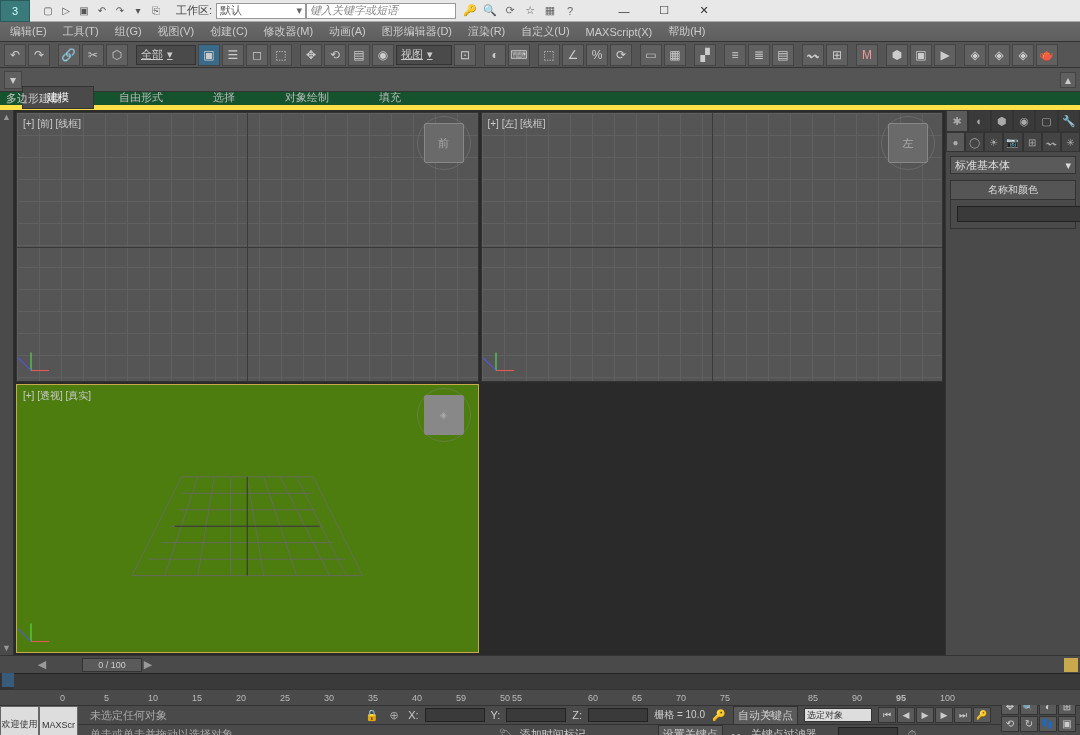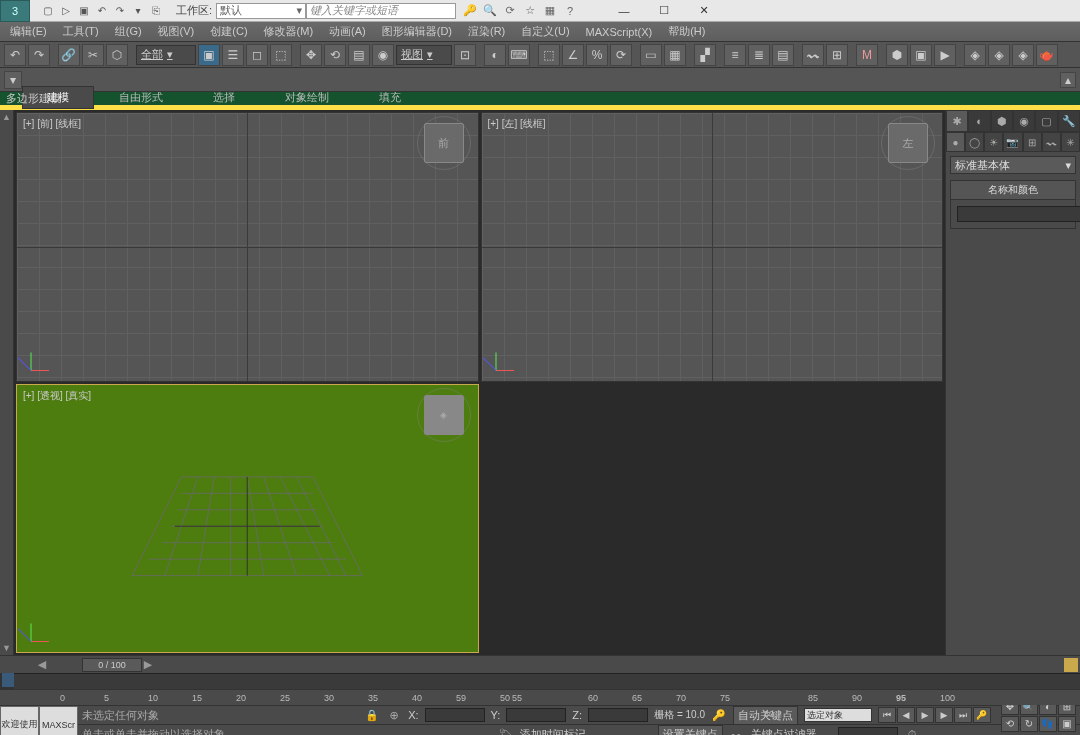--- a/index.html
+++ b/index.html
@@ -72,21 +72,21 @@
 .tl-icons div { border:1px solid #333; background:#3a5a7a; }
 .ruler { height:16px; background:#4a4a4a; border-top:1px solid #333; display:flex; align-items:center; padding-left:60px; position:relative; }
 .ruler span { position:absolute; color:#bbb; font-size:9px; }
 .statusbar { height:38px; background:#4a4a4a; border-top:1px solid #333; display:flex; }
 .status-left { width:78px; display:flex; }
 .status-left div { flex:1; border:1px solid #666; background:#ddd; color:#333; font-size:9px; display:flex; align-items:center; justify-content:center; }
 .status-mid { flex:1; display:flex; flex-direction:column; }
 .status-row { height:19px; display:flex; align-items:center; border-bottom:1px solid #333; padding:0 4px; gap:6px; color:#ccc; font-size:10px; }
 .coord-box { width:60px; height:14px; background:#3a3a3a; border:1px solid #222; color:#888; padding:0 3px; display:flex; align-items:center; font-size:9px; }
 .sicon { width:16px; height:16px; display:flex; align-items:center; justify-content:center; color:#aaa; cursor:pointer; }
-.status-hint { color:#aaa; }
+.status-hint { color:#aaa;margin-left:8px; }
 .grid-info { color:#ccc; font-size:10px; }
 .play-controls { display:flex; gap:1px; margin-left:auto; }
 .play-controls .pb { width:18px; height:16px; background:#5a5a5a; border:1px solid #333; color:#ccc; display:flex; align-items:center; justify-content:center; cursor:pointer; font-size:9px; }
 .nav-controls { display:grid; grid-template-columns:repeat(4,18px); grid-template-rows:repeat(2,16px); gap:1px; margin-left:4px; }
 .nav-controls div { background:#5a5a5a; border:1px solid #333; color:#ccc; display:flex; align-items:center; justify-content:center; cursor:pointer; font-size:10px; }
 .keydrop { width:68px; height:14px; background:#ddd; border:1px solid #333; color:#333; font-size:9px; padding:0 2px; display:flex; align-items:center; }
 </style>
 </head>
 <body>
 

